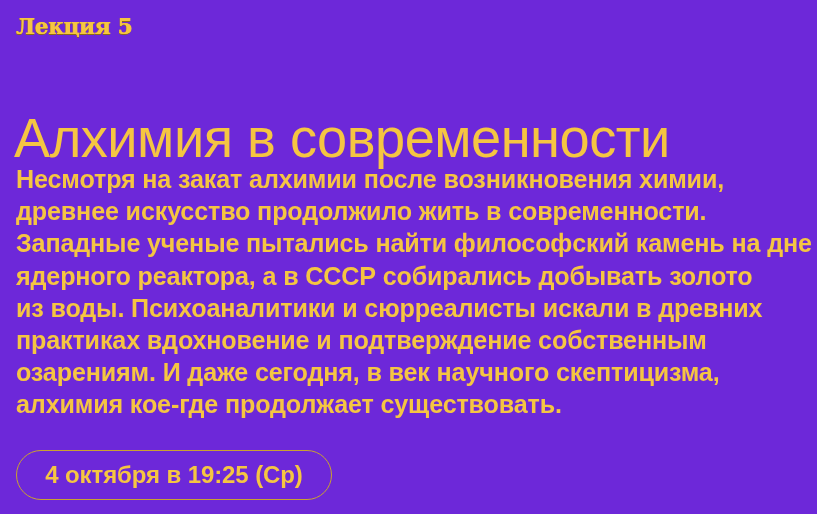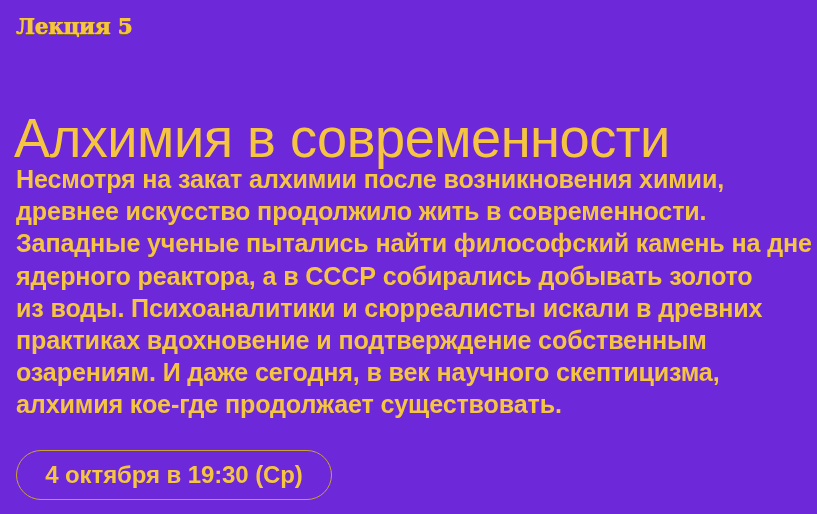--- a/index.html
+++ b/index.html
@@ -120,15 +120,15 @@
     <span class="ln">Несмотря на закат алхимии после возникновения химии,</span>
     <span class="ln">древнее искусство продолжило жить в современности.</span>
     <span class="ln">Западные ученые пытались найти философский камень на дне</span>
     <span class="ln">ядерного реактора, а в СССР собирались добывать золото</span>
     <span class="ln">из воды. Психоаналитики и сюрреалисты искали в древних</span>
     <span class="ln">практиках вдохновение и подтверждение собственным</span>
     <span class="ln">озарениям. И даже сегодня, в век научного скептицизма,</span>
     <span class="ln">алхимия кое-где продолжает существовать.</span>
   </div>
 
-  <div class="date-pill">4 октября в 19:30 (Ср)</div>
+  <div class="date-pill">4 октября в 19:25 (Ср)</div>
 
 </div>
 
 </body></html>

